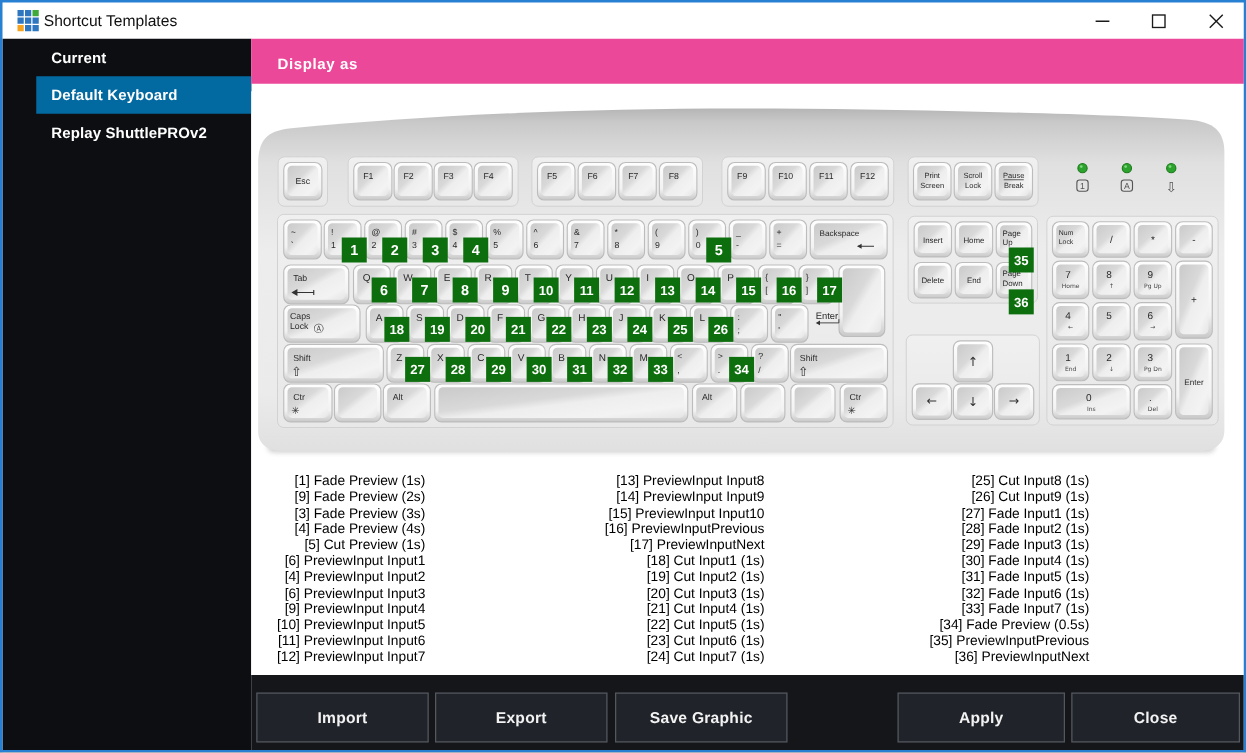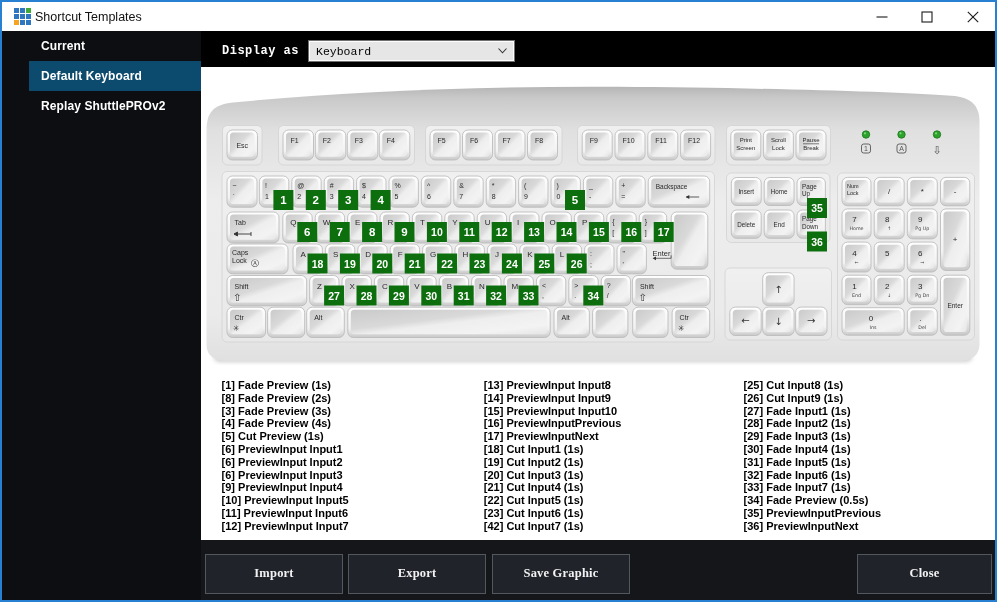--- a/index.html
+++ b/index.html
@@ -25,39 +25,39 @@
   #btn-maximize{left:902px;}
   #btn-close{left:948px;}
 
   
   #sidebar{position:absolute;left:2px;top:31px;width:199px;height:569px;background:#0c0e11;}
   .side-item{height:30px;line-height:30px;padding-left:12px;color:#ffffff;
              font-size:12px;font-weight:bold;letter-spacing:0.1px;cursor:default;margin-left:27px;}
   .side-item.selected{background:#0c6e0c;}
 
   
-  #topbar{position:absolute;left:201px;top:31px;width:794px;height:36px;background:#000000;font-family:Liberation Mono, monospace;}
+  #topbar{position:absolute;left:201px;top:31px;width:794px;height:36px;background:#ec4899;}
   #display-as-label{position:absolute;left:21px;top:13px;color:#ffffff;font-size:12px;font-weight:bold;letter-spacing:0.5px;}
   #display-as-select{position:absolute;left:107px;top:9px;width:207px;height:22px;background:#e6e6e6;
                      border:1px solid #707070;box-shadow:inset 0 0 0 1px #fdfdfd;}
   #display-as-value{position:absolute;left:7px;top:0;height:20px;line-height:21px;font-size:11.5px;color:#000;}
   #select-chevron{position:absolute;right:7px;top:7px;width:9px;height:6px;}
 
   
   #content{position:absolute;left:201px;top:73px;width:794px;height:467px;background:#ffffff;}
   #kbd-svg{position:absolute;left:0;top:0;}
 
   
-  .legend-col{position:absolute;top:306px;font-size:11px;font-weight:bold;color:#000;line-height:12.8px;white-space:nowrap;}
+  .legend-col{position:absolute;top:306px;font-size:11px;font-weight:normal;color:#000;line-height:12.8px;white-space:nowrap;text-align:right;}
   #legend-col-0{left:20.6px;}
   #legend-col-1{left:282.8px;}
   #legend-col-2{left:542.6px;}
 
   
-  #footer{position:absolute;left:201px;top:540px;width:794px;height:60px;background:#14161a;font-family:Liberation Serif, serif;}
+  #footer{position:absolute;left:201px;top:540px;width:794px;height:60px;background:#14161a;}
   .fbtn{position:absolute;top:13.5px;height:40px;background:#20242a;border:1px solid #53575e;
         color:#f2f2f2;font-size:12.5px;font-weight:bold;display:flex;align-items:center;justify-content:center;letter-spacing:0.2px;}
   #fbtn-0{left:4px;width:138px;}
   #fbtn-1{left:147px;width:138px;}
   #fbtn-2{left:291px;width:138px;}
   #fbtn-3{left:517px;width:134px;}
   #fbtn-4{left:656px;width:135px;}
 </style>
 </head>
 <body>
@@ -94,32 +94,26 @@
     <div class="winbtn" id="btn-close">
       <svg width="12" height="12" viewBox="0 0 12 12">
         <line x1="0.8" y1="0.8" x2="11.2" y2="11.2" stroke="#1a1a1a" stroke-width="1.1"></line>
         <line x1="11.2" y1="0.8" x2="0.8" y2="11.2" stroke="#1a1a1a" stroke-width="1.1"></line>
       </svg>
     </div>
   </div>
 
   <div id="sidebar">
       <div class="side-item">Current</div>
-      <div class="side-item selected" style="background: #0c4a6e;">Default Keyboard</div>
+      <div class="side-item selected" style="background: #0369a1;">Default Keyboard</div>
       <div class="side-item">Replay ShuttlePROv2</div>
     </div>
 
   <div id="topbar">
     <div id="display-as-label">Display as</div>
-    <div id="display-as-select">
-      <div id="display-as-value">Keyboard</div>
-      <svg id="select-chevron" viewBox="0 0 9 6">
-        <path d="M0.5 0.5 L4.5 4.8 L8.5 0.5" fill="none" stroke="#333" stroke-width="1.1"></path>
-      </svg>
-    </div>
   </div>
 
   <div id="content">
     <svg id="kbd-svg" width="794" height="380" viewBox="201 73 794 380">
         <defs>
           <linearGradient id="bodyGrad" x1="0" y1="0" x2="0" y2="1">
             <stop offset="0" stop-color="#b5b5b5"></stop>
             <stop offset="0.04" stop-color="#c9c9c9"></stop>
             <stop offset="0.16" stop-color="#e0e0e0"></stop>
             <stop offset="0.42" stop-color="#ededed"></stop>
@@ -873,45 +867,45 @@
           <rect x="807" y="198" width="20" height="20" fill="#0c6e0c"></rect>
           <text x="817" y="212" font-size="10.5" text-anchor="middle" fill="#ffffff" font-family="&quot;Liberation Sans&quot;,sans-serif" font-weight="bold">35</text>
         </g>
         <g>
           <rect x="807" y="231.5" width="20" height="20" fill="#0c6e0c"></rect>
           <text x="817" y="245.5" font-size="10.5" text-anchor="middle" fill="#ffffff" font-family="&quot;Liberation Sans&quot;,sans-serif" font-weight="bold">36</text>
         </g>
       </svg>
     <div class="legend-col" id="legend-col-0">
         <div>[1] Fade Preview (1s)</div>
-        <div>[8] Fade Preview (2s)</div>
+        <div>[9] Fade Preview (2s)</div>
         <div>[3] Fade Preview (3s)</div>
         <div>[4] Fade Preview (4s)</div>
         <div>[5] Cut Preview (1s)</div>
         <div>[6] PreviewInput Input1</div>
-        <div>[6] PreviewInput Input2</div>
+        <div>[4] PreviewInput Input2</div>
         <div>[6] PreviewInput Input3</div>
         <div>[9] PreviewInput Input4</div>
         <div>[10] PreviewInput Input5</div>
         <div>[11] PreviewInput Input6</div>
         <div>[12] PreviewInput Input7</div>
       </div>
     <div class="legend-col" id="legend-col-1">
         <div>[13] PreviewInput Input8</div>
         <div>[14] PreviewInput Input9</div>
         <div>[15] PreviewInput Input10</div>
         <div>[16] PreviewInputPrevious</div>
         <div>[17] PreviewInputNext</div>
         <div>[18] Cut Input1 (1s)</div>
         <div>[19] Cut Input2 (1s)</div>
         <div>[20] Cut Input3 (1s)</div>
         <div>[21] Cut Input4 (1s)</div>
         <div>[22] Cut Input5 (1s)</div>
         <div>[23] Cut Input6 (1s)</div>
-        <div>[42] Cut Input7 (1s)</div>
+        <div>[24] Cut Input7 (1s)</div>
       </div>
     <div class="legend-col" id="legend-col-2">
         <div>[25] Cut Input8 (1s)</div>
         <div>[26] Cut Input9 (1s)</div>
         <div>[27] Fade Input1 (1s)</div>
         <div>[28] Fade Input2 (1s)</div>
         <div>[29] Fade Input3 (1s)</div>
         <div>[30] Fade Input4 (1s)</div>
         <div>[31] Fade Input5 (1s)</div>
         <div>[32] Fade Input6 (1s)</div>
@@ -919,15 +913,16 @@
         <div>[34] Fade Preview (0.5s)</div>
         <div>[35] PreviewInputPrevious</div>
         <div>[36] PreviewInputNext</div>
       </div>
   </div>
 
   <div id="footer">
       <div class="fbtn" id="fbtn-0">Import</div>
       <div class="fbtn" id="fbtn-1">Export</div>
       <div class="fbtn" id="fbtn-2">Save Graphic</div>
+      <div class="fbtn" id="fbtn-3">Apply</div>
       <div class="fbtn" id="fbtn-4">Close</div>
     </div>
 </div>
 
 </body></html>

